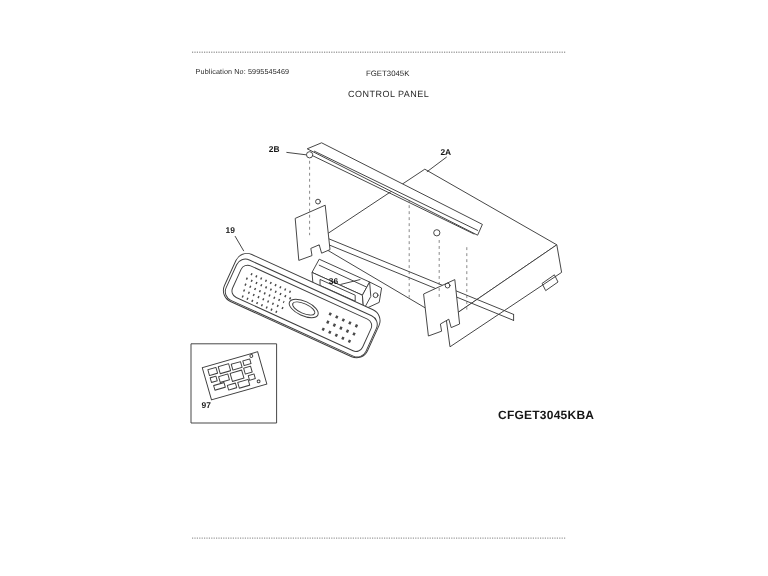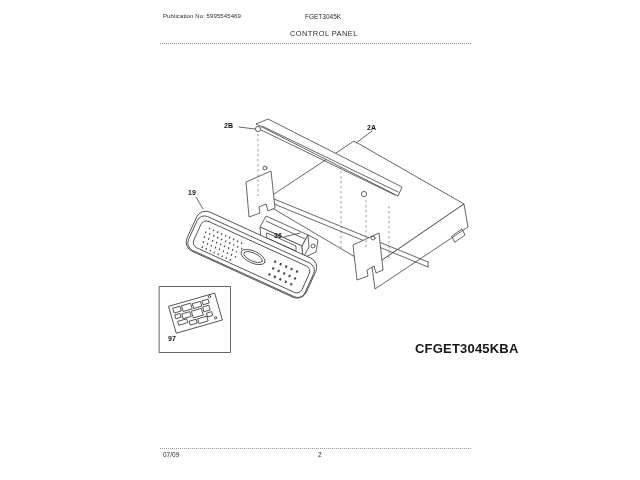--- a/index.html
+++ b/index.html
@@ -1,29 +1,29 @@
 <!DOCTYPE html>
 <html><head>
 <meta charset="utf-8">
 <style>
   html,body{margin:0;padding:0;background:#ffffff;}
   .page{
     position:relative;width:640px;height:480px;background:#ffffff;overflow:hidden;
     font-family:"Liberation Sans", sans-serif;color:#1f1f1f;
   }
-  .txt{position:absolute;white-space:nowrap;color:#2a2a2a;}
+  .txt{position:absolute;white-space:nowrap;color:#2a2a2a;margin-top:45px;}
   .hdr-pub{left:163px;top:13px;font-size:6px;letter-spacing:.1px;}
   .hdr-model{left:305px;top:13px;font-size:6.5px;}
   .hdr-title{left:290px;top:29px;font-size:7.5px;letter-spacing:.4px;}
   .hdr-rule{position:absolute;left:160px;top:43px;width:311px;border-top:1px dotted #8a8a8a;}
   .ftr-rule{position:absolute;left:160px;top:448px;width:311px;border-top:1px dotted #9a9a9a;}
   .ftr-date{left:163px;top:451px;font-size:6.5px;}
   .ftr-page{left:318px;top:451px;font-size:6.5px;}
   .callout{position:absolute;font-size:7px;font-weight:bold;color:#161616;white-space:nowrap;}
-  .variant{position:absolute;left:415px;top:341px;font-size:13px;font-weight:bold;letter-spacing:.2px;color:#161616;}
+  .variant{position:absolute;left:415px;top:341px;font-size:10px;font-weight:bold;letter-spacing:.2px;color:#161616;}
   svg.diagram{position:absolute;left:0;top:0;}
   svg .ln{stroke:#3f3f3f;stroke-width:.8;fill:none;stroke-linejoin:round;stroke-linecap:round;}
   svg .face{stroke:#3f3f3f;stroke-width:.8;fill:#ffffff;stroke-linejoin:round;}
   svg .dash{stroke:#5a5a5a;stroke-width:.6;fill:none;stroke-dasharray:2.4 2.6;}
   svg .dots{stroke:#4a4a4a;fill:none;}
 </style>
 </head>
 <body>
 
 <div class="page">

